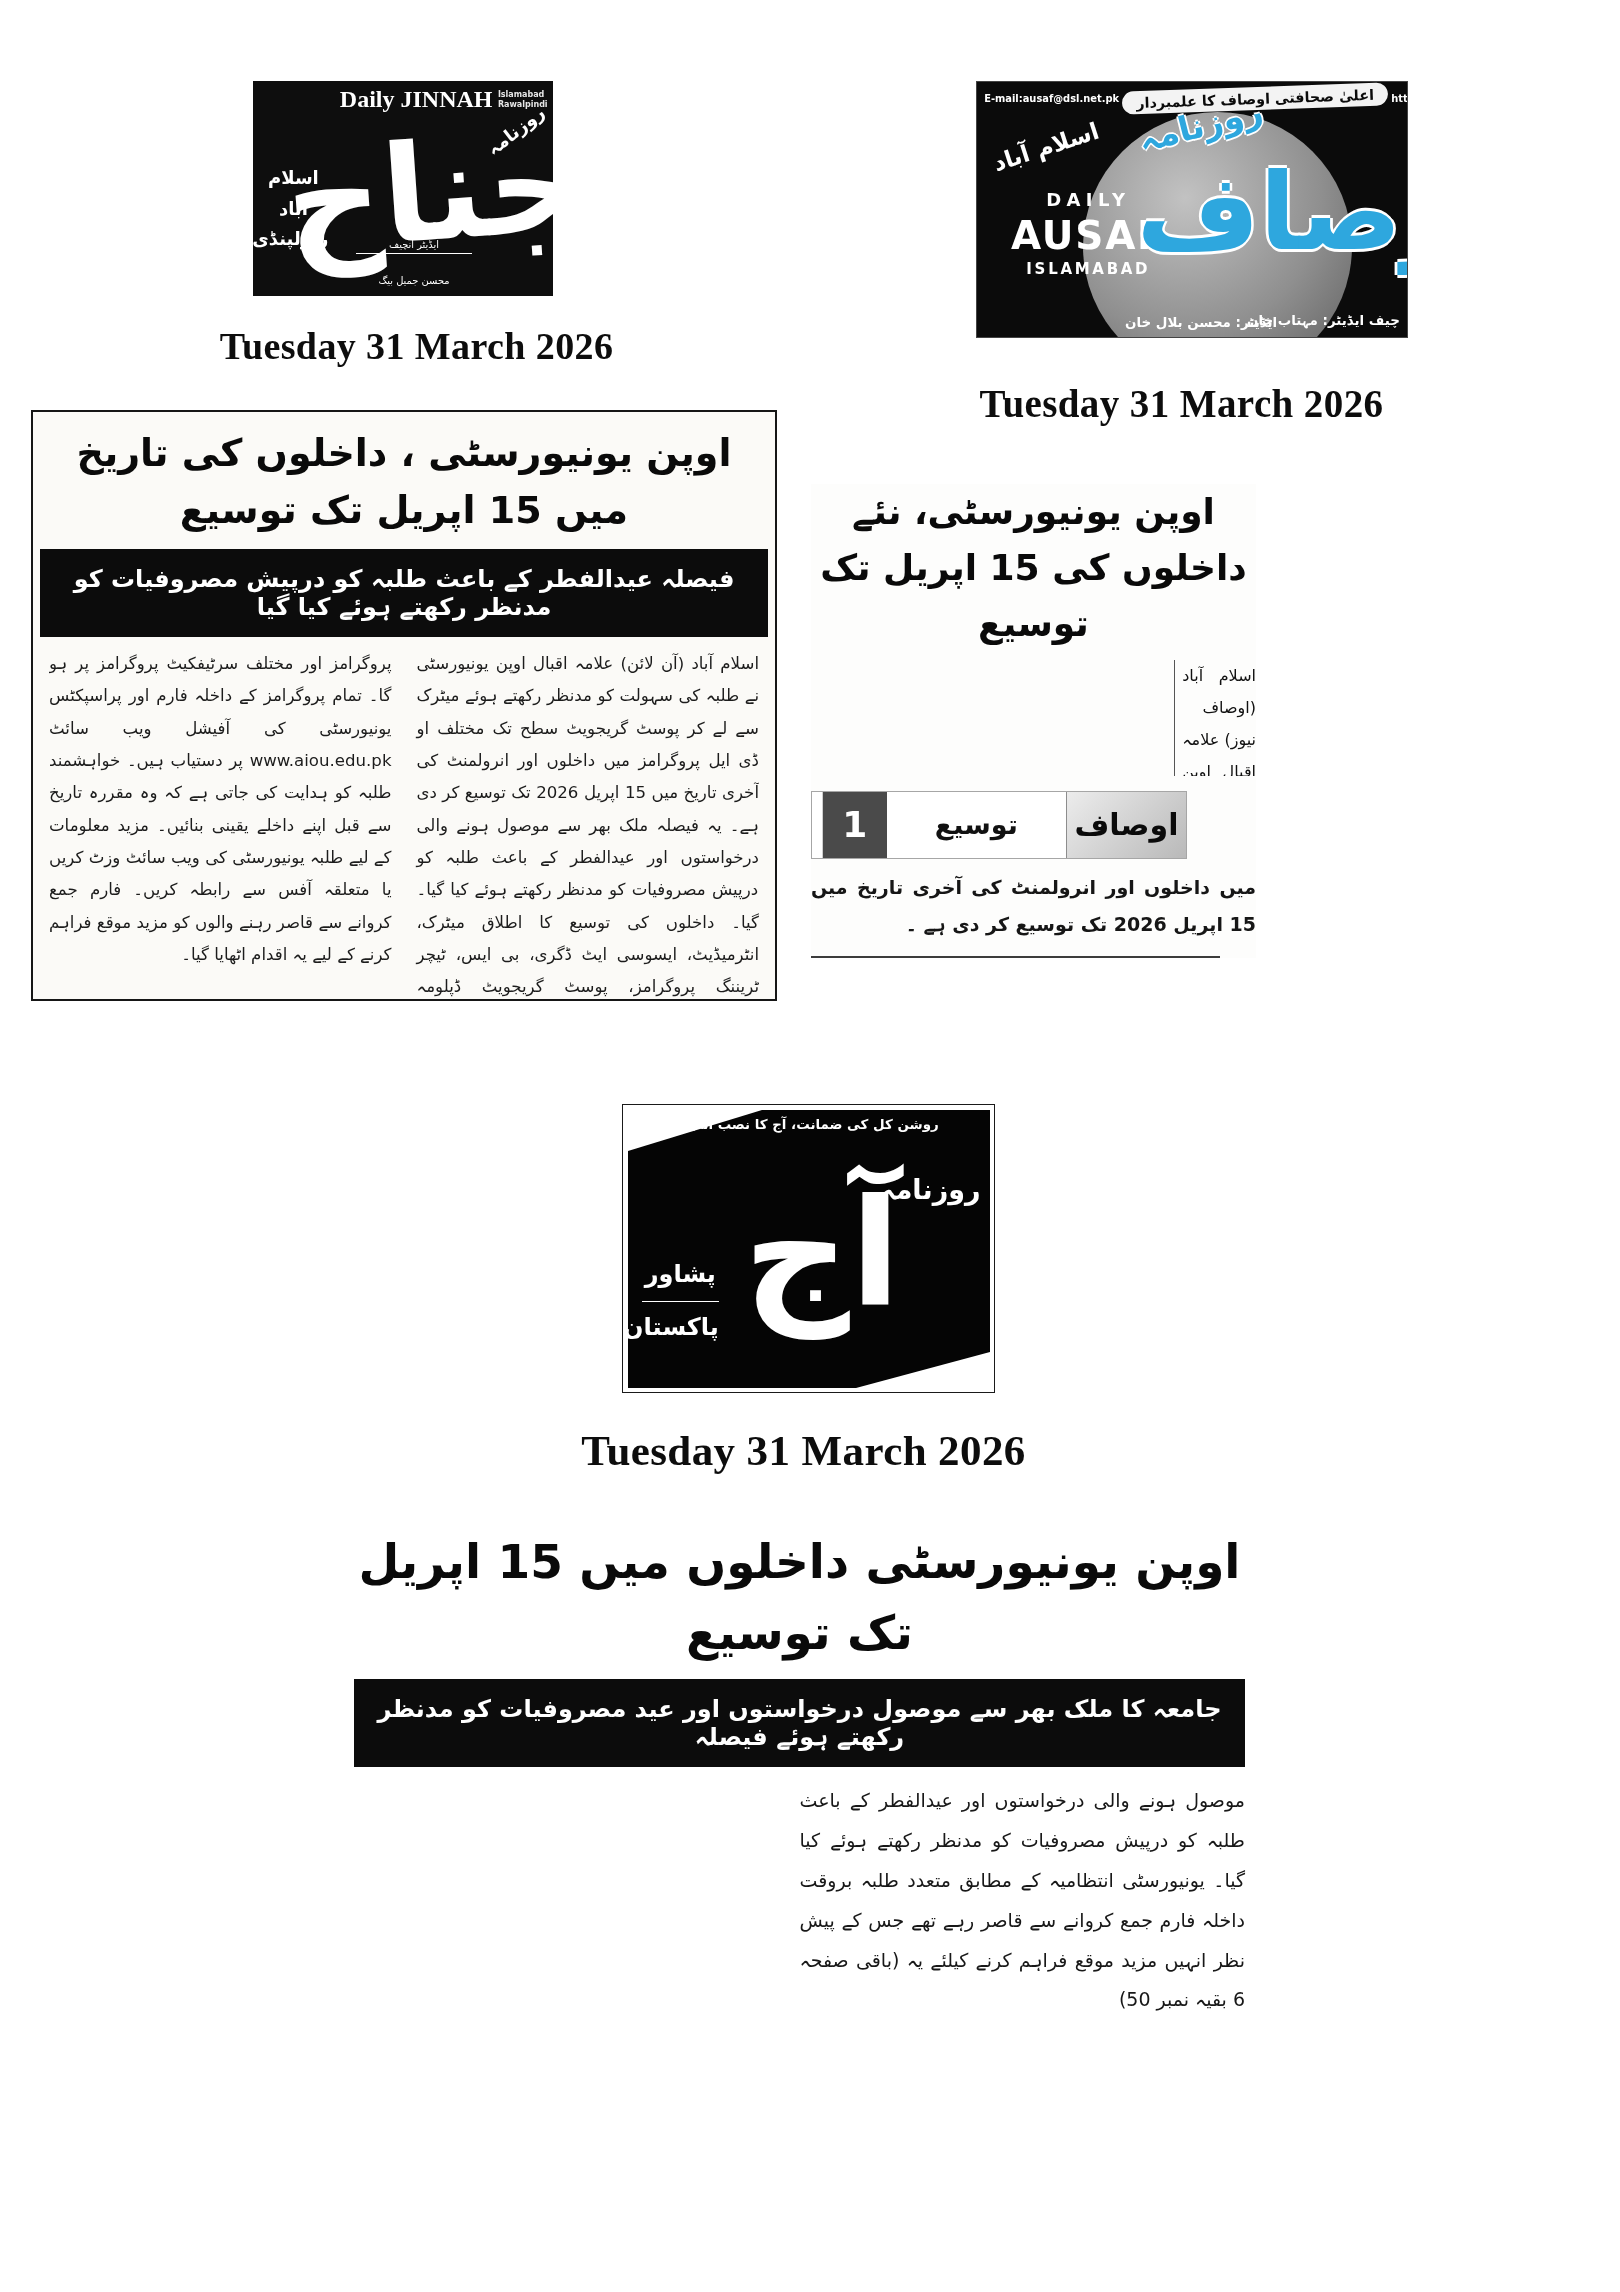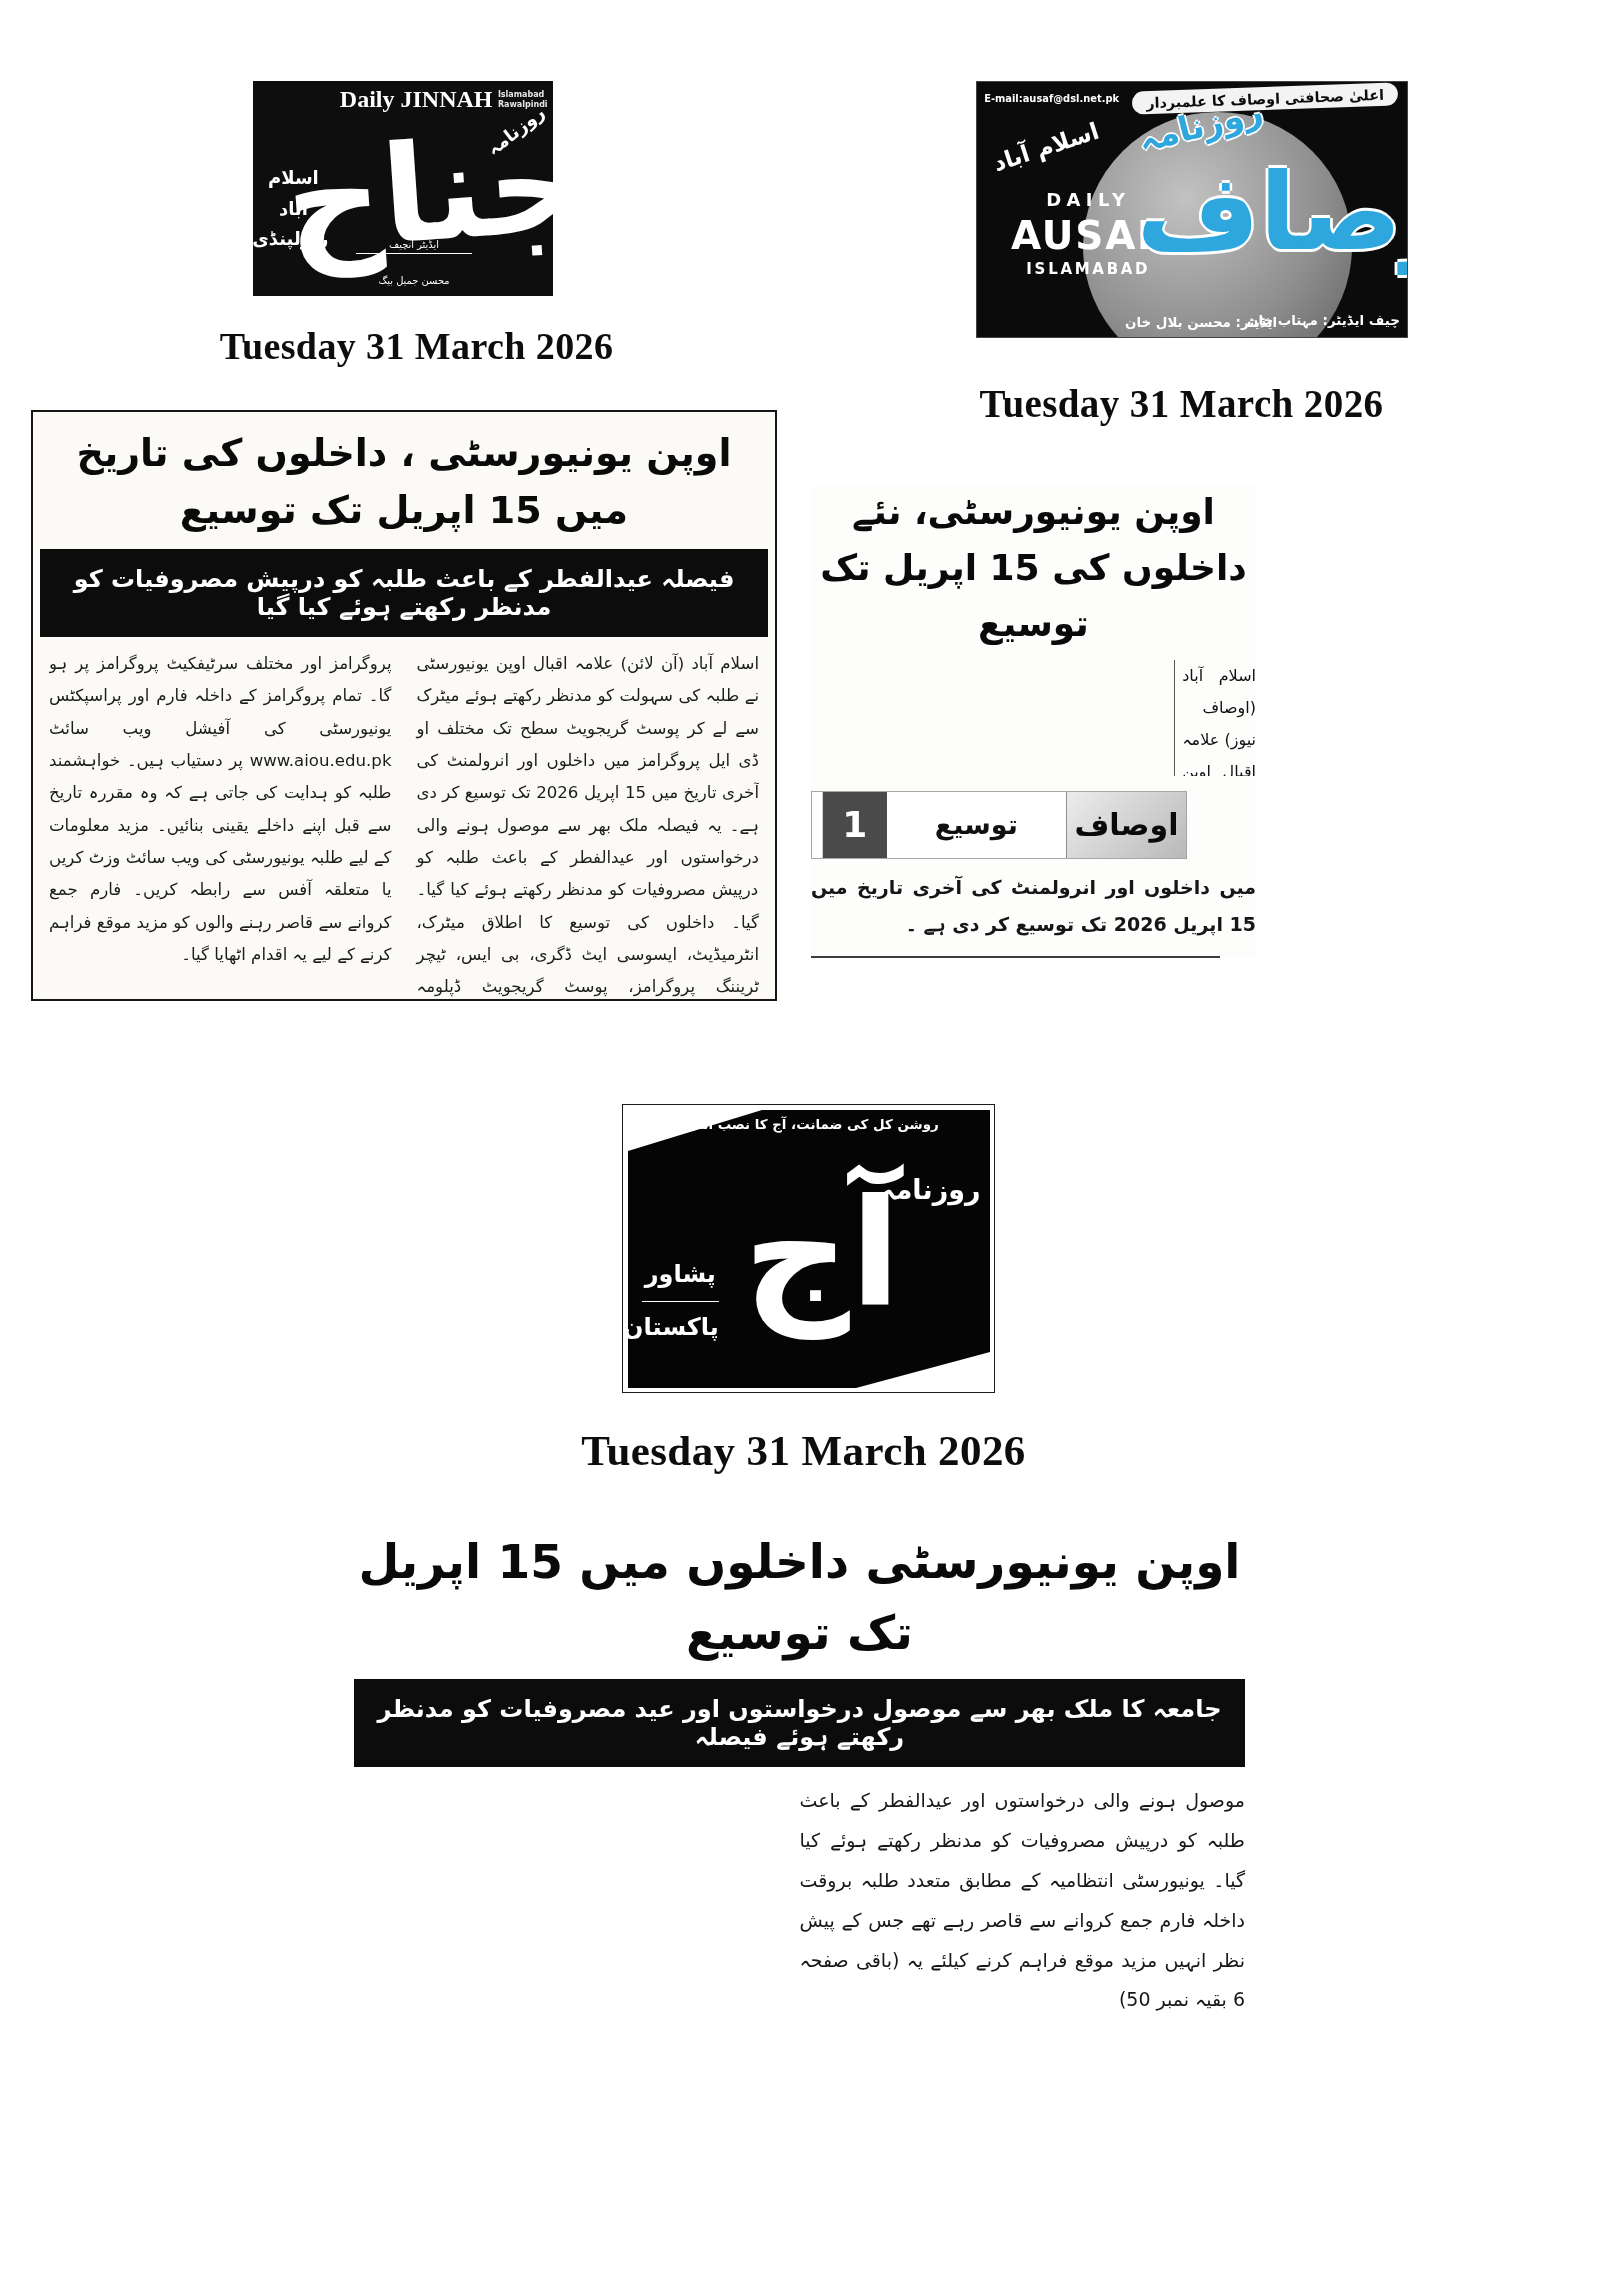--- a/index.html
+++ b/index.html
@@ -37,21 +37,21 @@
   .aj-band { margin:10.7px 7.2px 0; padding:16px 10.7px; font-size:24px; }
   .aj-body { margin:10.7px 16px 0; height:394px; overflow:hidden; column-count:2; column-gap:25px;
              font-size:16.6px; line-height:1.95; text-align:justify; color:#1c1c1c; }
 
   
   .au-logo { position:absolute; left:976px; top:81px; width:432px; height:257px;
              background:#0b0b0b; color:#fff; overflow:hidden; border:0.9px solid #444; }
   .au-globe { position:absolute; left:106px; top:30px; width:269px; height:269px; border-radius:50%;
               background:radial-gradient(circle at 38% 32%, #c2c2c2, #8f8f8f 55%, #6b6b6b 85%); }
   .au-topbar { position:absolute; top:5.4px; left:7.2px; right:7.2px; display:flex; align-items:center;
-               justify-content:space-between; gap:13px; }
+               justify-content:space-between; gap:3px; }
   .au-email, .au-web { font-size:9.9px; font-weight:700; white-space:nowrap; }
   .au-tagline { background:#f3f3f3; color:#0b0b0b; border-radius:12.5px; padding:3.6px 14.3px;
                 font-size:14.3px; font-weight:700; white-space:nowrap; transform:rotate(-2deg); }
   .au-city { position:absolute; left:14.3px; top:52px; transform:rotate(-18deg); font-size:23px;
              font-weight:700; }
   .au-en { position:absolute; left:34px; top:107px; text-align:center; line-height:1.25; }
   .au-en .l1 { font-size:18px; letter-spacing:5.4px; font-weight:700; }
   .au-en .l2 { font-size:39px; letter-spacing:1.8px; font-weight:800; }
   .au-en .l3 { font-size:15px; letter-spacing:2.7px; font-weight:700; }
   .au-roznama { position:absolute; right:143px; top:23px; transform:rotate(-14deg);

